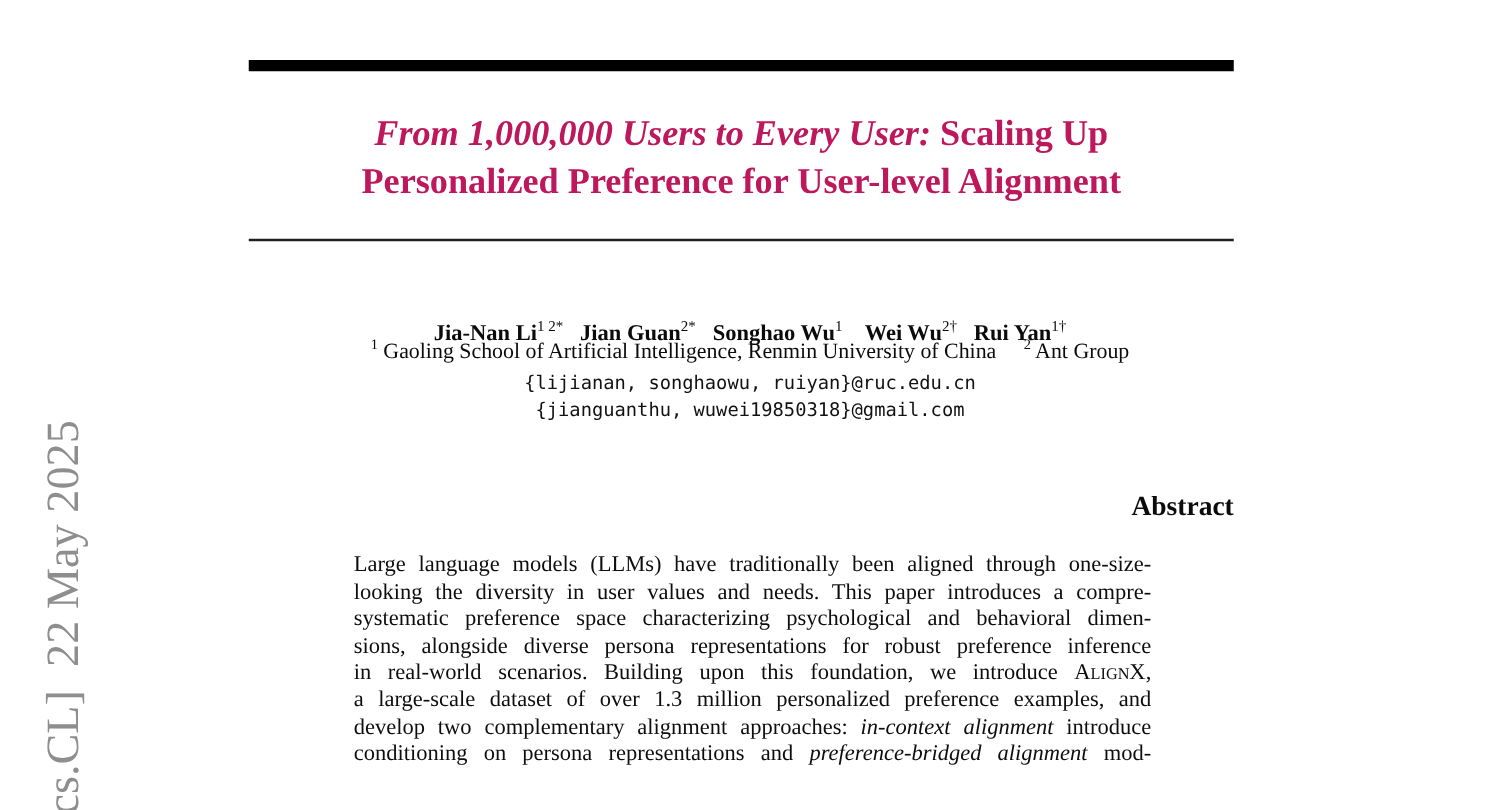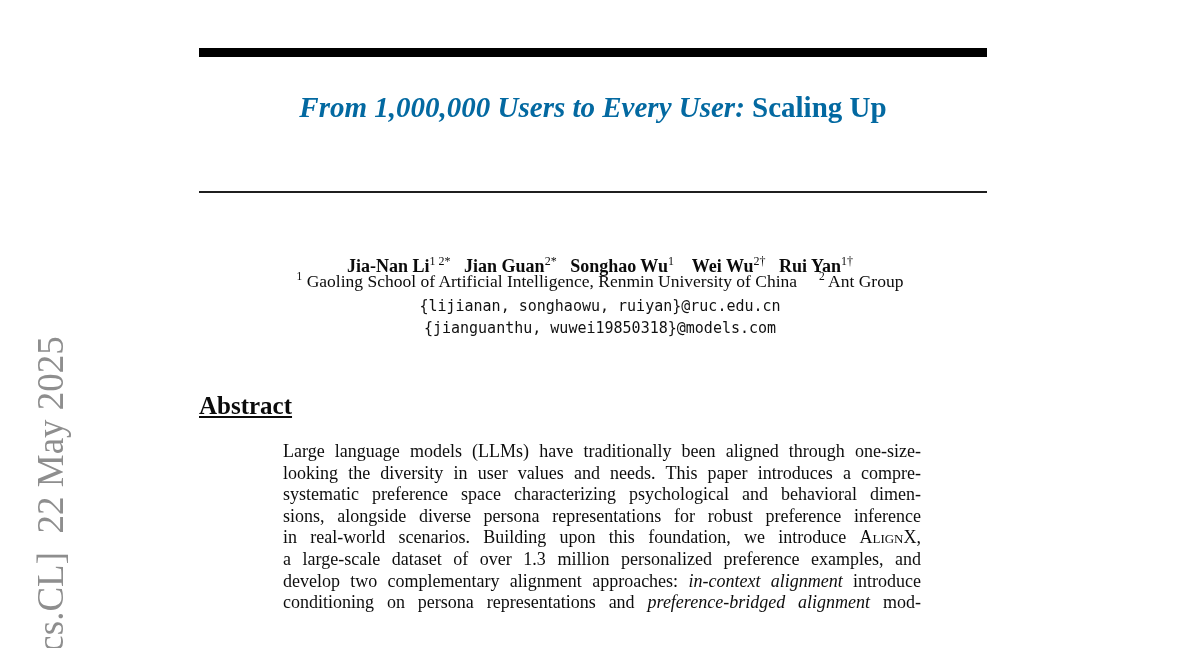--- a/index.html
+++ b/index.html
@@ -21,21 +21,21 @@
     position: absolute; left: 199px; top: 48px;
     width: 788px; height: 9px; background: #000000;
   }
   .rule-thin {
     position: absolute; left: 199px; top: 191px;
     width: 788px; height: 2px; background: #1f1f1f;
   }
   .title-block {
     position: absolute; left: 199px; top: 88px; width: 788px;
     text-align: center; font-weight: bold;
-    font-size: 29px; line-height: 38px; color: #0369a1;
+    font-size: 29px; line-height: 38px; color: #be185d;
   }
   .title-italic { font-style: italic; }
   .authors-line {
     position: absolute; left: 100px; top: 254px; width: 1000px;
     text-align: center; font-size: 18px; font-weight: bold;
     white-space: pre;
   }
   .authors-line sup { font-size: 12px; font-weight: 400; }
   .affil-line {
     position: absolute; left: 100px; top: 270px; width: 1000px;
@@ -43,21 +43,21 @@
   }
   .affil-line sup { font-size: 11.5px; }
   .emails-block {
     position: absolute; left: 100px; top: 295px; width: 1000px;
     text-align: center;
     font-family: "DejaVu Sans Mono", monospace;
     font-size: 15px; line-height: 22px; color: #111;
   }
   .abstract-heading {
     position: absolute; left: 199px; top: 392px; width: 788px;
-    text-align: left; font-size: 25px; font-weight: bold; text-decoration: underline;
+    text-align: right; font-size: 22px; font-weight: bold;
   }
   .abstract-body {
     position: absolute; left: 283px; top: 441px; width: 638px;
     font-size: 18px; color: #0d0d0d;
   }
   .abs-line {
     height: 21.6px; line-height: 21.6px;
     text-align: justify; text-align-last: justify;
     overflow: hidden;
   }
@@ -66,31 +66,32 @@
 </style>
 </head>
 <body>
 
 <div class="stamp">[cs.CL]  22 May 2025</div>
 
 <div class="rule-thick"></div>
 
 <div class="title-block">
   <span class="title-italic">From 1,000,000 Users to Every User:</span><span> Scaling Up</span><br>
+  <span>Personalized Preference for User-level Alignment</span>
 </div>
 
 <div class="rule-thin"></div>
 
 <div class="authors-line" id="authors"><span>Jia-Nan Li<sup>1 2*</sup></span>   <span>Jian Guan<sup>2*</sup></span>   <span>Songhao Wu<sup>1</sup></span>    <span>Wei Wu<sup>2†</sup></span>   <span>Rui Yan<sup>1†</sup></span></div>
 
 <div class="affil-line" id="affils"><span><sup>1</sup> Gaoling School of Artificial Intelligence, Renmin University of China</span>     <span><sup>2</sup> Ant Group</span></div>
 
 <div class="emails-block">
   <div>{lijianan, songhaowu, ruiyan}@ruc.edu.cn</div>
-  <div>{jianguanthu, wuwei19850318}@models.com</div>
+  <div>{jianguanthu, wuwei19850318}@gmail.com</div>
 </div>
 
 <div class="abstract-heading">Abstract</div>
 <div class="abstract-body" id="abstract">
     <div class="abs-line"><span>Large language models (LLMs) have traditionally been aligned through one-size-</span></div>
     <div class="abs-line"><span>looking the diversity in user values and needs.  This paper introduces a compre-</span></div>
     <div class="abs-line"><span>systematic preference space characterizing psychological and behavioral dimen-</span></div>
     <div class="abs-line"><span>sions, alongside diverse persona representations for robust preference inference</span></div>
     <div class="abs-line"><span>in real-world scenarios.  Building upon this foundation, we introduce </span><span class="seg-sc">AlignX</span><span>,</span></div>
     <div class="abs-line"><span>a large-scale dataset of over 1.3 million personalized preference examples, and</span></div>

